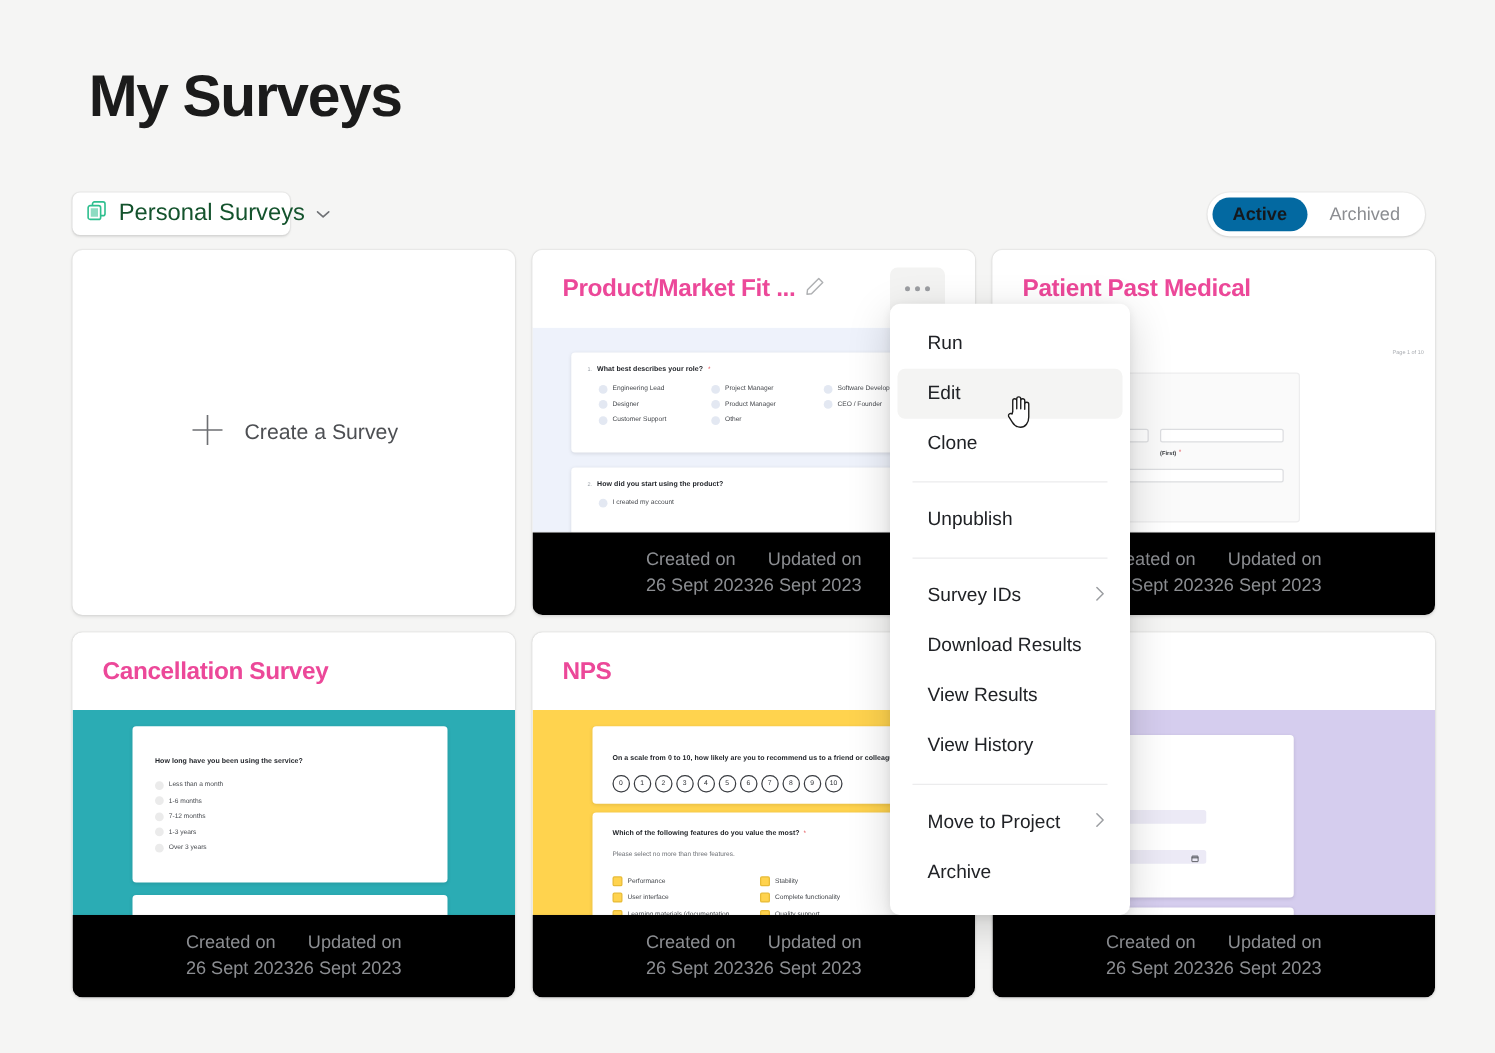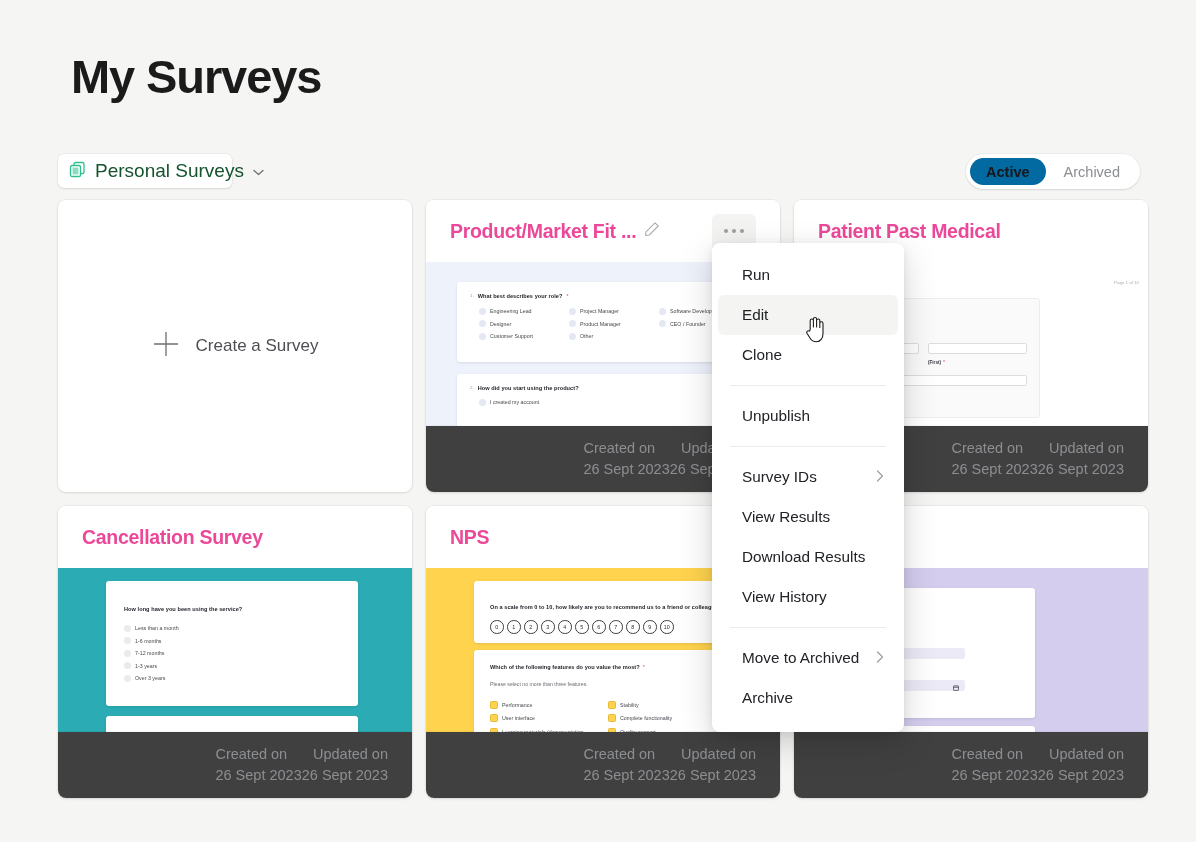--- a/index.html
+++ b/index.html
@@ -67,22 +67,22 @@
   .kebab {
     margin-left: auto; width: 44px; height: 34px; border-radius: 6px;
     display: flex; align-items: center; justify-content: center; gap: 4px;
     cursor: pointer; flex: 0 0 auto;
   }
   .kebab.open { background: #f3f3f2; border-radius: 6px 6px 0 0; }
   .kebab i { width: 4px; height: 4px; border-radius: 50%; background: #9b9da1; display:block; }
 
   .preview { flex: 1 1 auto; position: relative; overflow: hidden; }
   .footer {
-    height: 66px; flex: 0 0 66px; display: flex; justify-content: flex-end;
-    align-items: center; padding: 0 24px; background: #404040; position: relative; z-index: 2;
+    height: 66px; flex: 0 0 66px; display: flex; justify-content: center;
+    align-items: center; padding: 0 24px; background: #000000; position: relative; z-index: 2;
     box-shadow: 0 -1px 0 rgba(0,0,0,.035);
   }
   .meta { font-size: 14.5px; color: #8c8e92; line-height: 1.42; }
   .meta.right { text-align: right; }
 
   
   .create {
     height: 292px; background: #fff; border-radius: 8px;
     box-shadow: 0 1px 3px rgba(0,0,0,.09), 0 0 0 1px rgba(0,0,0,.035);
     display: flex; align-items: center; justify-content: center; gap: 16px; cursor: pointer;
@@ -464,26 +464,26 @@
     <div class="mi">Unpublish</div>
     <div class="msep"></div>
     <div class="mi">
       <span>Survey IDs</span>
       <span class="caret">
         <svg width="8" height="12" viewBox="0 0 8 12">
             <path d="M1.5 1 L6.5 6 L1.5 11" fill="none" stroke="#9b9da1" stroke-width="1.2" stroke-linecap="round" stroke-linejoin="round"></path>
           </svg>
       </span>
     </div>
+    <div class="mi">Download Results</div>
     <div class="mi">View Results</div>
-    <div class="mi">Download Results</div>
     <div class="mi">View History</div>
     <div class="msep"></div>
     <div class="mi">
-      <span>Move to Archived</span>
+      <span>Move to Project</span>
       <span class="caret">
         <svg width="8" height="12" viewBox="0 0 8 12">
             <path d="M1.5 1 L6.5 6 L1.5 11" fill="none" stroke="#9b9da1" stroke-width="1.2" stroke-linecap="round" stroke-linejoin="round"></path>
           </svg>
       </span>
     </div>
     <div class="mi">Archive</div>
   </div>
 
   <div class="cursor">

